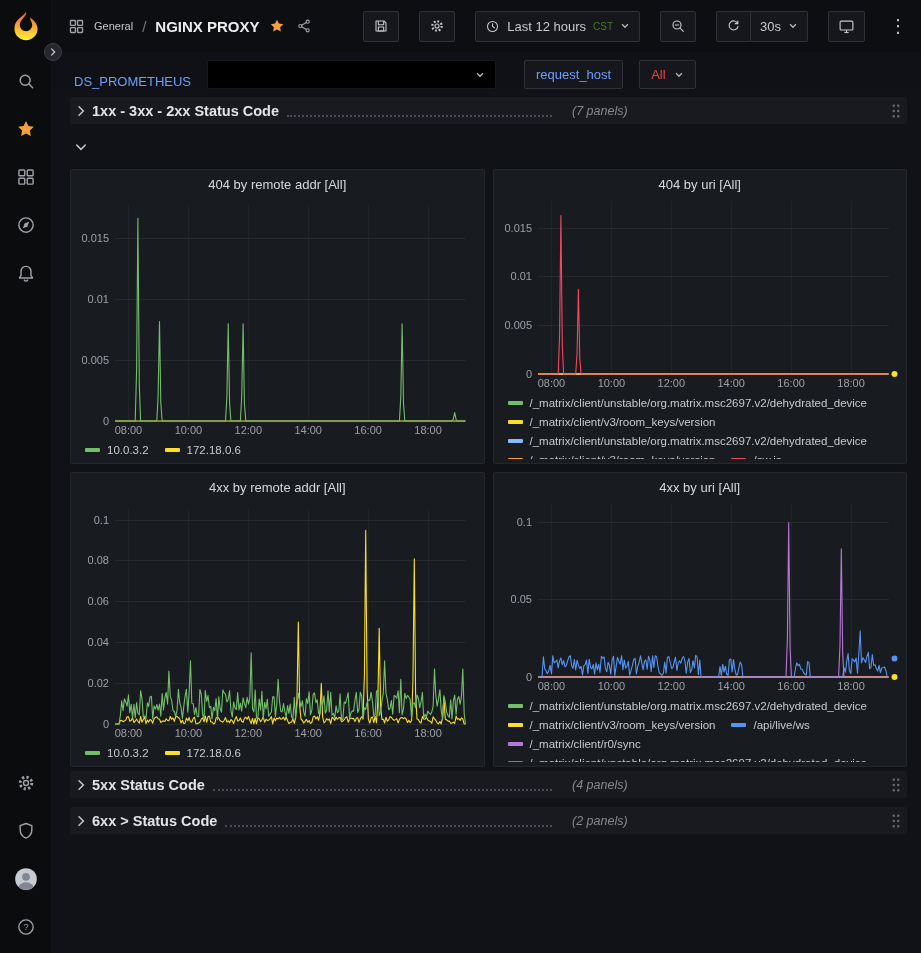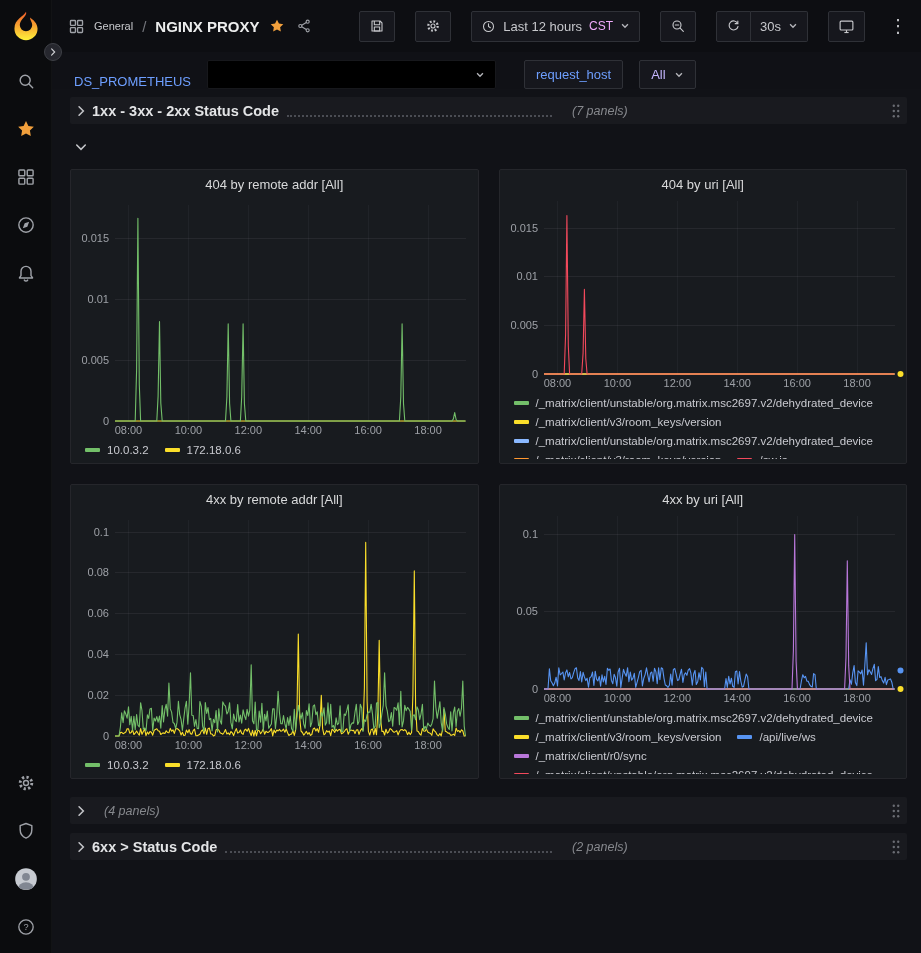--- a/index.html
+++ b/index.html
@@ -23,50 +23,50 @@
   .nav-left{display:flex;align-items:center;gap:9px}
   .nav-left .ic{color:#9fa2a8;display:flex}
   .crumb.folder{color:#c7c8cc;font-size:11px;cursor:pointer}
   .crumb.sep{color:#74767c;font-size:15px}
   .crumb.title{color:#eceded;font-size:15px;font-weight:700;cursor:pointer}
   .star-fav{color:#f2a03c;display:flex;cursor:pointer}
   .share{color:#9fa2a8;display:flex;cursor:pointer;margin-left:2px}
   .nav-right{display:flex;align-items:center;gap:20px}
   .btn{display:flex;align-items:center;gap:7px;height:31px;padding:0 9px;background:#16171d;border:1px solid #2f3137;border-radius:2px;color:#c7c8cc;font-size:13px;cursor:pointer;font-family:inherit;white-space:nowrap}
   .btn svg{flex-shrink:0}
-  .tz{color:#f0abfc;font-size:12px}
+  .tz{color:#4d7c0f;font-size:10px}
   .split{display:flex}
   .split .btn:first-child{border-radius:2px 0 0 2px}
   .split .btn:last-child{border-radius:0 2px 2px 0;border-left:none}
   .kebab{background:none;border:none;color:#c7c8cc;font-size:18px;cursor:pointer;padding:0 4px;font-family:inherit}
 
   
   .submenu{height:37px;background:#101116;display:flex;align-items:flex-end;padding:0 16px 0 22px;gap:16px;flex-shrink:0}
   .var-label{color:#6e9fff;font-weight:500;font-size:13px;white-space:nowrap}
   .var-select{width:289px;height:29px;background:#000;border:1px solid #17181c;border-radius:2px;display:flex;align-items:center;justify-content:space-between;padding:0 10px;cursor:pointer;color:#c7c8cc}
   .chip{height:29px;display:flex;align-items:center;gap:8px;padding:8px 11px;border:1px solid #2f3137;border-radius:2px;background:#16171d;white-space:nowrap}
   .label-chip{color:#6e9fff;margin-left:12px}
-  .value-chip{color:#c4b5fd;cursor:pointer}
+  .value-chip{color:#ef4444;cursor:pointer}
   .caret{color:#b5b6bb;display:flex}
 
   
   .content{flex:1;padding:8px 14px 0 18px;overflow:hidden}
   .row-header{display:flex;align-items:center;height:27px;margin-bottom:9px;cursor:pointer;border-radius:2px}
   .row-header.collapsed{background:rgba(204,204,220,0.045)}
   .chev{width:22px;display:flex;justify-content:center;color:#c3c4c8;flex-shrink:0}
   .chev svg{transition:none}
   .chev.open svg{transform:rotate(90deg)}
   .row-main{display:flex;align-items:center;width:468px;min-width:0}
   .row-title{font-size:14.5px;font-weight:700;color:#e3e4e6;white-space:nowrap}
   .leader{flex:1;border-bottom:2px dotted #4b4d54;height:12px;margin:0 8px}
   .row-count{font-style:italic;color:#86888d;font-size:12.5px;margin-left:12px;white-space:nowrap}
   .row-handle{margin-left:auto;color:#6a6c73;padding:0 6px;cursor:grab;display:flex}
 
   
-  .panel-grid{display:grid;grid-template-columns:1fr 1fr;gap:20px;margin-bottom:18px}
+  .panel-grid{display:grid;grid-template-columns:1fr 1fr;gap:8px;margin-bottom:4px}
   .panel{background:#181b1f;border:1px solid #25262b;border-radius:2px;height:295px;display:flex;flex-direction:column;padding:0 8px 4px;overflow:hidden;min-width:0}
   .panel-title{height:29px;line-height:29px;text-align:center;font-size:13px;font-weight:500;color:#d8d9da;cursor:pointer;white-space:nowrap;overflow:hidden}
   .chart{flex:1;position:relative;min-height:0}
   .panel.tall-legend .chart{flex:0 0 196px}
   .chart svg{position:absolute;left:0;top:0}
   .legend{padding:2px 0 0 6px;overflow:hidden}
   .legend-row{display:flex;gap:16px;height:19px;align-items:center;white-space:nowrap;overflow:hidden}
   .legend-item{display:flex;align-items:center;gap:7px;cursor:pointer;color:#c9cad0;font-size:11.5px;flex-shrink:0}
   .swatch{width:15px;height:4px;border-radius:1px;flex-shrink:0}
 </style>
@@ -517,20 +517,24 @@
                 </div>
               </div>
             </section>
           </div>
           <div class="row-header collapsed">
             <span class="chev">
               <svg width="14" height="14" viewBox="0 0 18 18" fill="none" stroke="currentColor" stroke-width="2" stroke-linecap="round">
                 <path d="M6.5 3.5L12 9l-5.5 5.5"></path>
               </svg>
             </span>
+            <span class="row-main">
+              <span class="row-title">5xx Status Code</span>
+              <span class="leader"></span>
+            </span>
             <span class="row-count">(4 panels)</span>
             <span class="row-handle">
               <svg width="10" height="16" viewBox="0 0 10 16" fill="currentColor">
                 <circle cx="2.8" cy="2.8" r="1.2"></circle>
                 <circle cx="7.2" cy="2.8" r="1.2"></circle>
                 <circle cx="2.8" cy="8" r="1.2"></circle>
                 <circle cx="7.2" cy="8" r="1.2"></circle>
                 <circle cx="2.8" cy="13.2" r="1.2"></circle>
                 <circle cx="7.2" cy="13.2" r="1.2"></circle>
               </svg>

